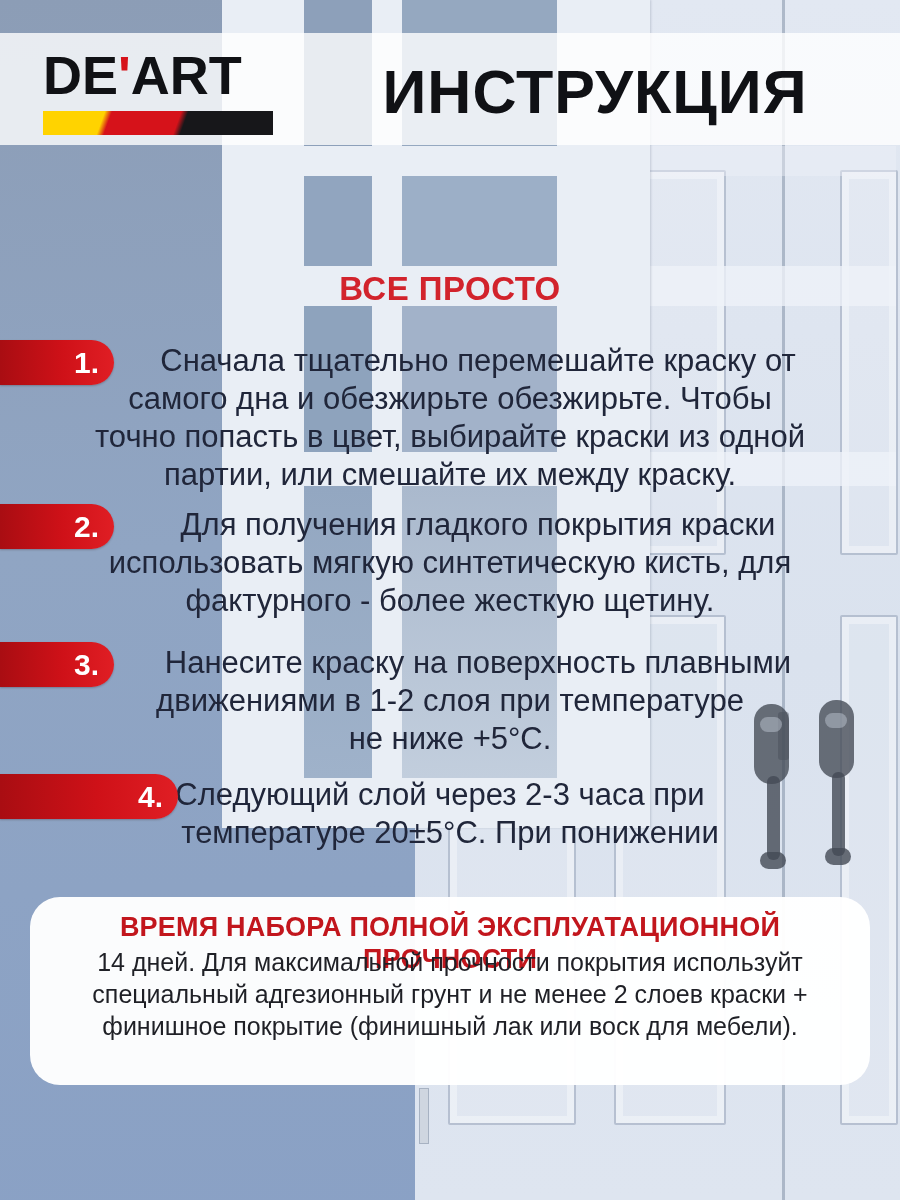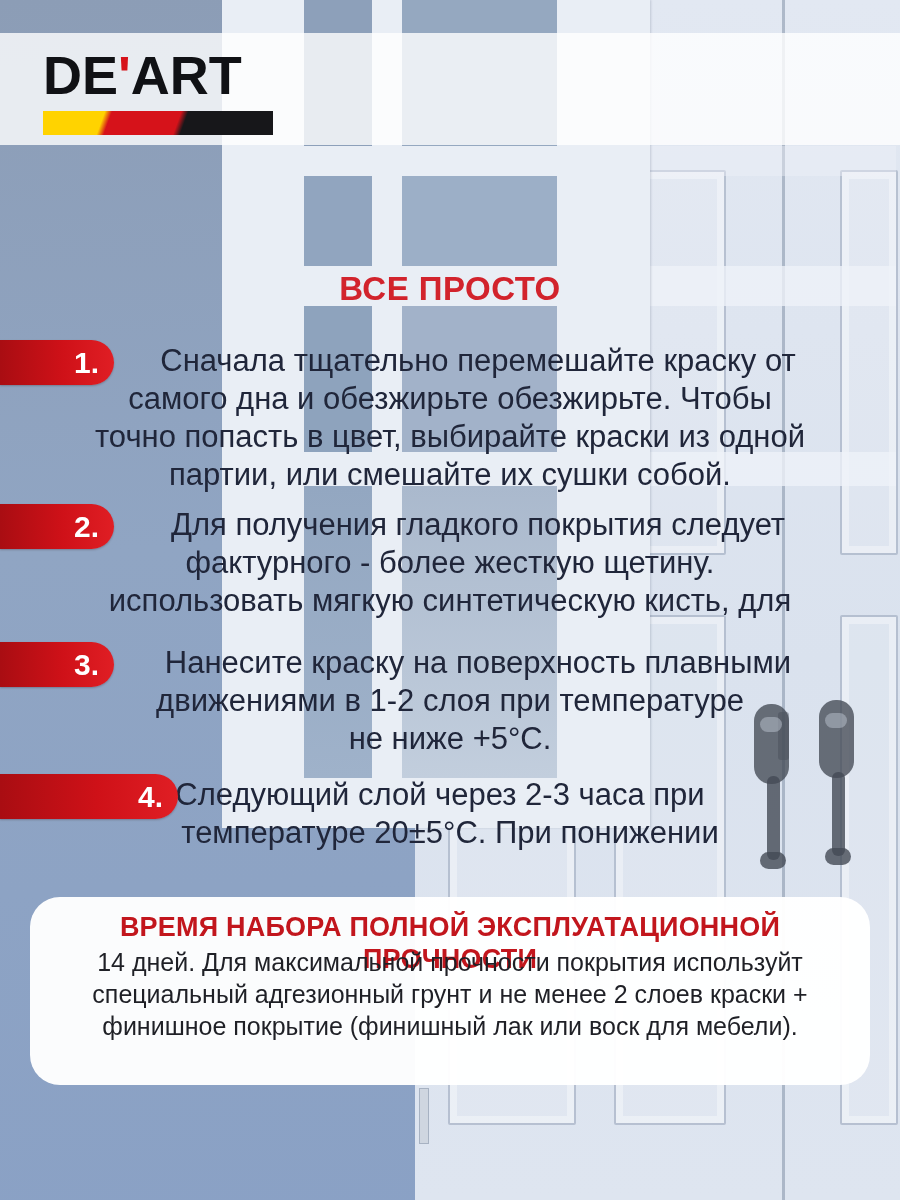--- a/index.html
+++ b/index.html
@@ -107,40 +107,41 @@
     <div class="plate" style="left:797px;top:700px;width:35px;height:78px;"></div>
     <div class="grip" style="left:810px;top:772px;width:13px;height:84px;"></div>
     <div class="foot" style="left:803px;top:848px;width:26px;height:17px;"></div>
   </div>
 
   <div class="top-band"></div>
   <div class="logo">
     <div class="logo-text"><span>DE</span><span class="logo-apo">'</span><span>ART</span></div>
     <div class="flag"></div>
   </div>
+  <div class="title">ИНСТРУКЦИЯ</div>
 
   <div class="heading">ВСЕ ПРОСТО</div>
 
   <div class="step" id="step-1">
     <div class="badge badge-s">
         <span>1.</span>
       </div>
     <div class="line first">Сначала тщательно перемешайте краску от</div>
     <div class="line">самого дна и обезжирьте обезжирьте. Чтобы</div>
     <div class="line">точно попасть в цвет, выбирайте краски из одной</div>
-    <div class="line">партии, или смешайте их сушки собой.</div>
+    <div class="line">партии, или смешайте их между краску.</div>
   </div>
 
   <div class="step" id="step-2">
     <div class="badge badge-s">
         <span>2.</span>
       </div>
-    <div class="line first">Для получения гладкого покрытия следует</div>
+    <div class="line first">Для получения гладкого покрытия краски</div>
+    <div class="line">использовать мягкую синтетическую кисть, для</div>
     <div class="line">фактурного - более жесткую щетину.</div>
-    <div class="line">использовать мягкую синтетическую кисть, для</div>
   </div>
 
   <div class="step" id="step-3">
     <div class="badge badge-s">
         <span>3.</span>
       </div>
     <div class="line first">Нанесите краску на поверхность плавными</div>
     <div class="line">движениями в 1-2 слоя при температуре</div>
     <div class="line">не ниже +5°С.</div>
   </div>

